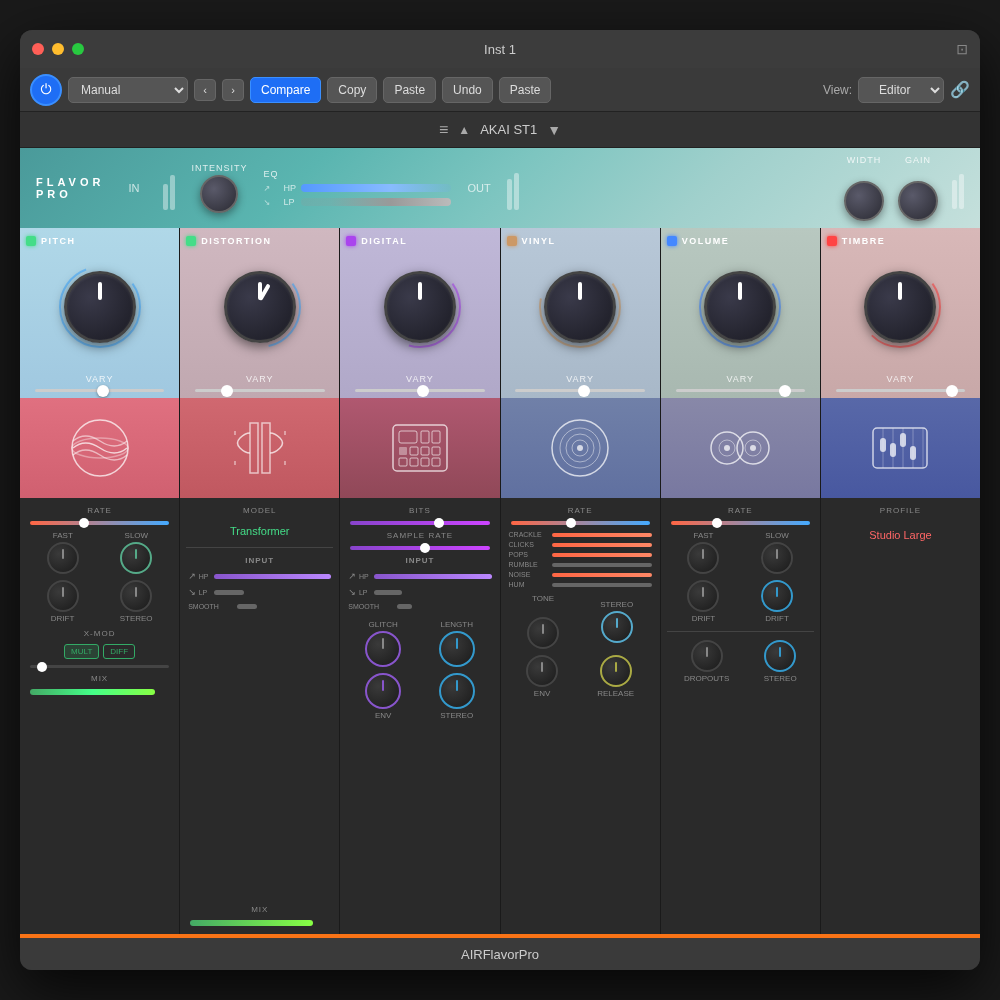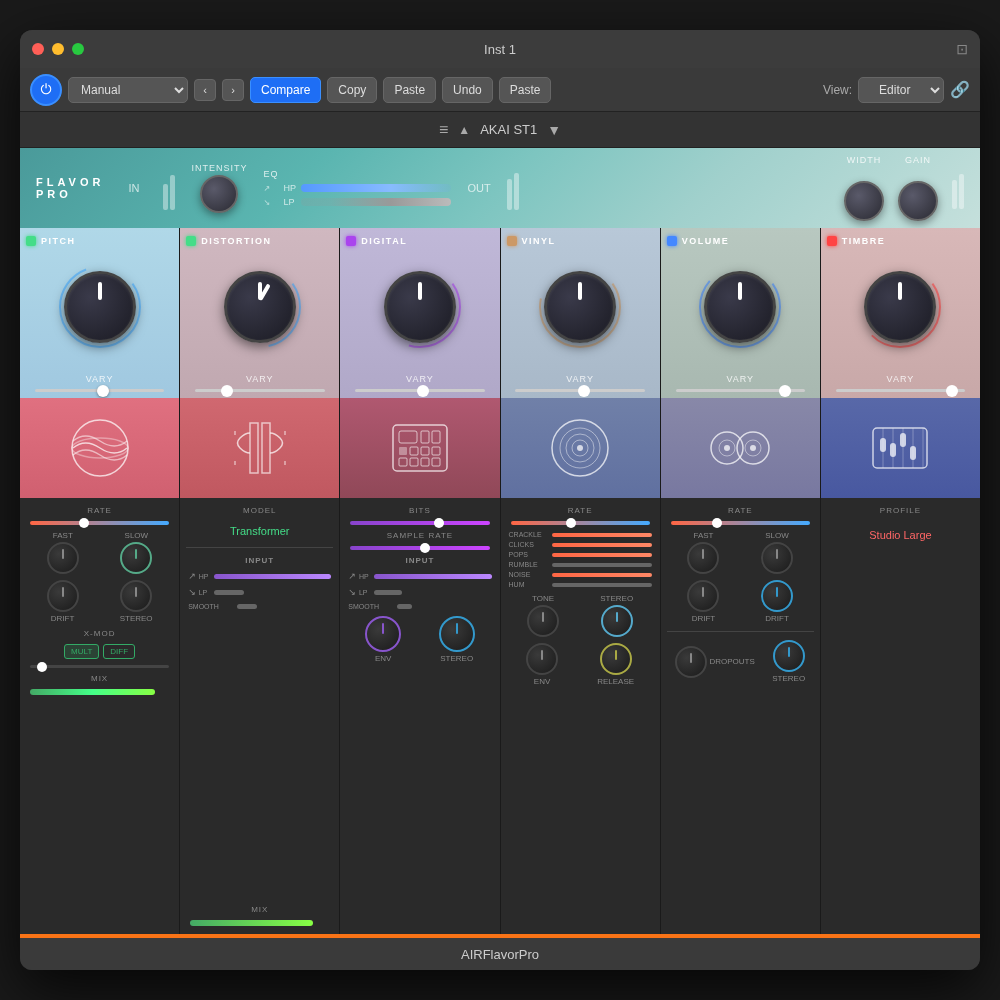--- a/index.html
+++ b/index.html
@@ -559,20 +559,34 @@
           </div>
           <div class="input-row">
             <span class="input-arrow">↘</span>
             <span style="color:#888;font-size:7px;width:12px;">LP</span>
             <div style="height:5px;border-radius:3px;background:#666;width:28px;"></div>
           </div>
           <div class="input-row">
             <span style="color:#888;font-size:7px;width:46px;">SMOOTH</span>
             <div style="height:5px;border-radius:3px;background:#666;width:15px;"></div>
           </div>
+          <div class="ctrl-row" style="margin-top:4px;">
+            <div style="display:flex;flex-direction:column;align-items:center;gap:2px;">
+              <span class="knob-label">GLITCH</span>
+              <div style="width:36px;height:36px;border-radius:50%;background:radial-gradient(circle at 35% 35%,#3a3a3a,#1a1a1a);border:2px solid #8855cc;position:relative;">
+                <div style="position:absolute;width:2px;height:11px;background:#888;top:5px;left:50%;transform:translateX(-50%);border-radius:1px;"></div>
+              </div>
+            </div>
+            <div style="display:flex;flex-direction:column;align-items:center;gap:2px;">
+              <span class="knob-label">LENGTH</span>
+              <div style="width:36px;height:36px;border-radius:50%;background:radial-gradient(circle at 35% 35%,#3a3a3a,#1a1a1a);border:2px solid #3399cc;position:relative;">
+                <div style="position:absolute;width:2px;height:11px;background:#3399cc;top:5px;left:50%;transform:translateX(-50%);border-radius:1px;"></div>
+              </div>
+            </div>
+          </div>
           <div class="ctrl-row">
             <div style="display:flex;flex-direction:column;align-items:center;gap:2px;">
               <div style="width:36px;height:36px;border-radius:50%;background:radial-gradient(circle at 35% 35%,#3a3a3a,#1a1a1a);border:2px solid #8855cc;position:relative;">
                 <div style="position:absolute;width:2px;height:11px;background:#8855cc;top:5px;left:50%;transform:translateX(-50%);border-radius:1px;"></div>
               </div>
               <span class="knob-label">ENV</span>
             </div>
             <div style="display:flex;flex-direction:column;align-items:center;gap:2px;">
               <div style="width:36px;height:36px;border-radius:50%;background:radial-gradient(circle at 35% 35%,#3a3a3a,#1a1a1a);border:2px solid #3399cc;position:relative;">
                 <div style="position:absolute;width:2px;height:11px;background:#3399cc;top:5px;left:50%;transform:translateX(-50%);border-radius:1px;"></div>
@@ -639,21 +653,21 @@
             <div style="display:flex;align-items:center;gap:3px;">
               <span style="color:#888;font-size:7px;width:40px;">NOISE</span>
               <div style="flex:1;height:4px;border-radius:2px;background:linear-gradient(to right,#ff6644,#ff8866);width:44%;"></div>
             </div>
             <div style="display:flex;align-items:center;gap:3px;">
               <span style="color:#888;font-size:7px;width:40px;">HUM</span>
               <div style="flex:1;height:4px;border-radius:2px;background:#666;width:12%;"></div>
             </div>
           </div>
           <div class="ctrl-row">
-            <div style="display:flex;flex-direction:column;align-items:center;gap:2px;">
+            <div style="display:flex;flex-direction:column;align-items:center;gap:14px;">
               <span class="knob-label">TONE</span>
               <div class="small-knob"></div>
             </div>
             <div style="display:flex;flex-direction:column;align-items:center;gap:2px;">
               <span class="knob-label">STEREO</span>
               <div style="width:32px;height:32px;border-radius:50%;background:radial-gradient(circle at 35% 35%,#3a3a3a,#1a1a1a);border:2px solid #55aacc;position:relative;">
                 <div style="position:absolute;width:2px;height:10px;background:#55aacc;top:5px;left:50%;transform:translateX(-50%);border-radius:1px;"></div>
               </div>
             </div>
           </div>
@@ -725,21 +739,21 @@
             </div>
             <div style="display:flex;flex-direction:column;align-items:center;gap:2px;">
               <div style="width:32px;height:32px;border-radius:50%;background:radial-gradient(circle at 35% 35%,#3a3a3a,#1a1a1a);border:2px solid #3399cc;position:relative;">
                 <div style="position:absolute;width:2px;height:10px;background:#3399cc;top:5px;left:50%;transform:translateX(-50%);border-radius:1px;"></div>
               </div>
               <span class="knob-label">DRIFT</span>
             </div>
           </div>
           <div class="divider-line"></div>
           <div class="ctrl-row">
-            <div style="display:flex;align-items:center;gap:2px;">
+            <div style="display:flex;flex-direction:column;align-items:center;gap:2px;">
               <div class="small-knob"></div>
               <span class="knob-label">DROPOUTS</span>
             </div>
             <div style="display:flex;flex-direction:column;align-items:center;gap:2px;">
               <div style="width:32px;height:32px;border-radius:50%;background:radial-gradient(circle at 35% 35%,#3a3a3a,#1a1a1a);border:2px solid #3399cc;position:relative;">
                 <div style="position:absolute;width:2px;height:10px;background:#3399cc;top:5px;left:50%;transform:translateX(-50%);border-radius:1px;"></div>
               </div>
               <span class="knob-label">STEREO</span>
             </div>
           </div>

